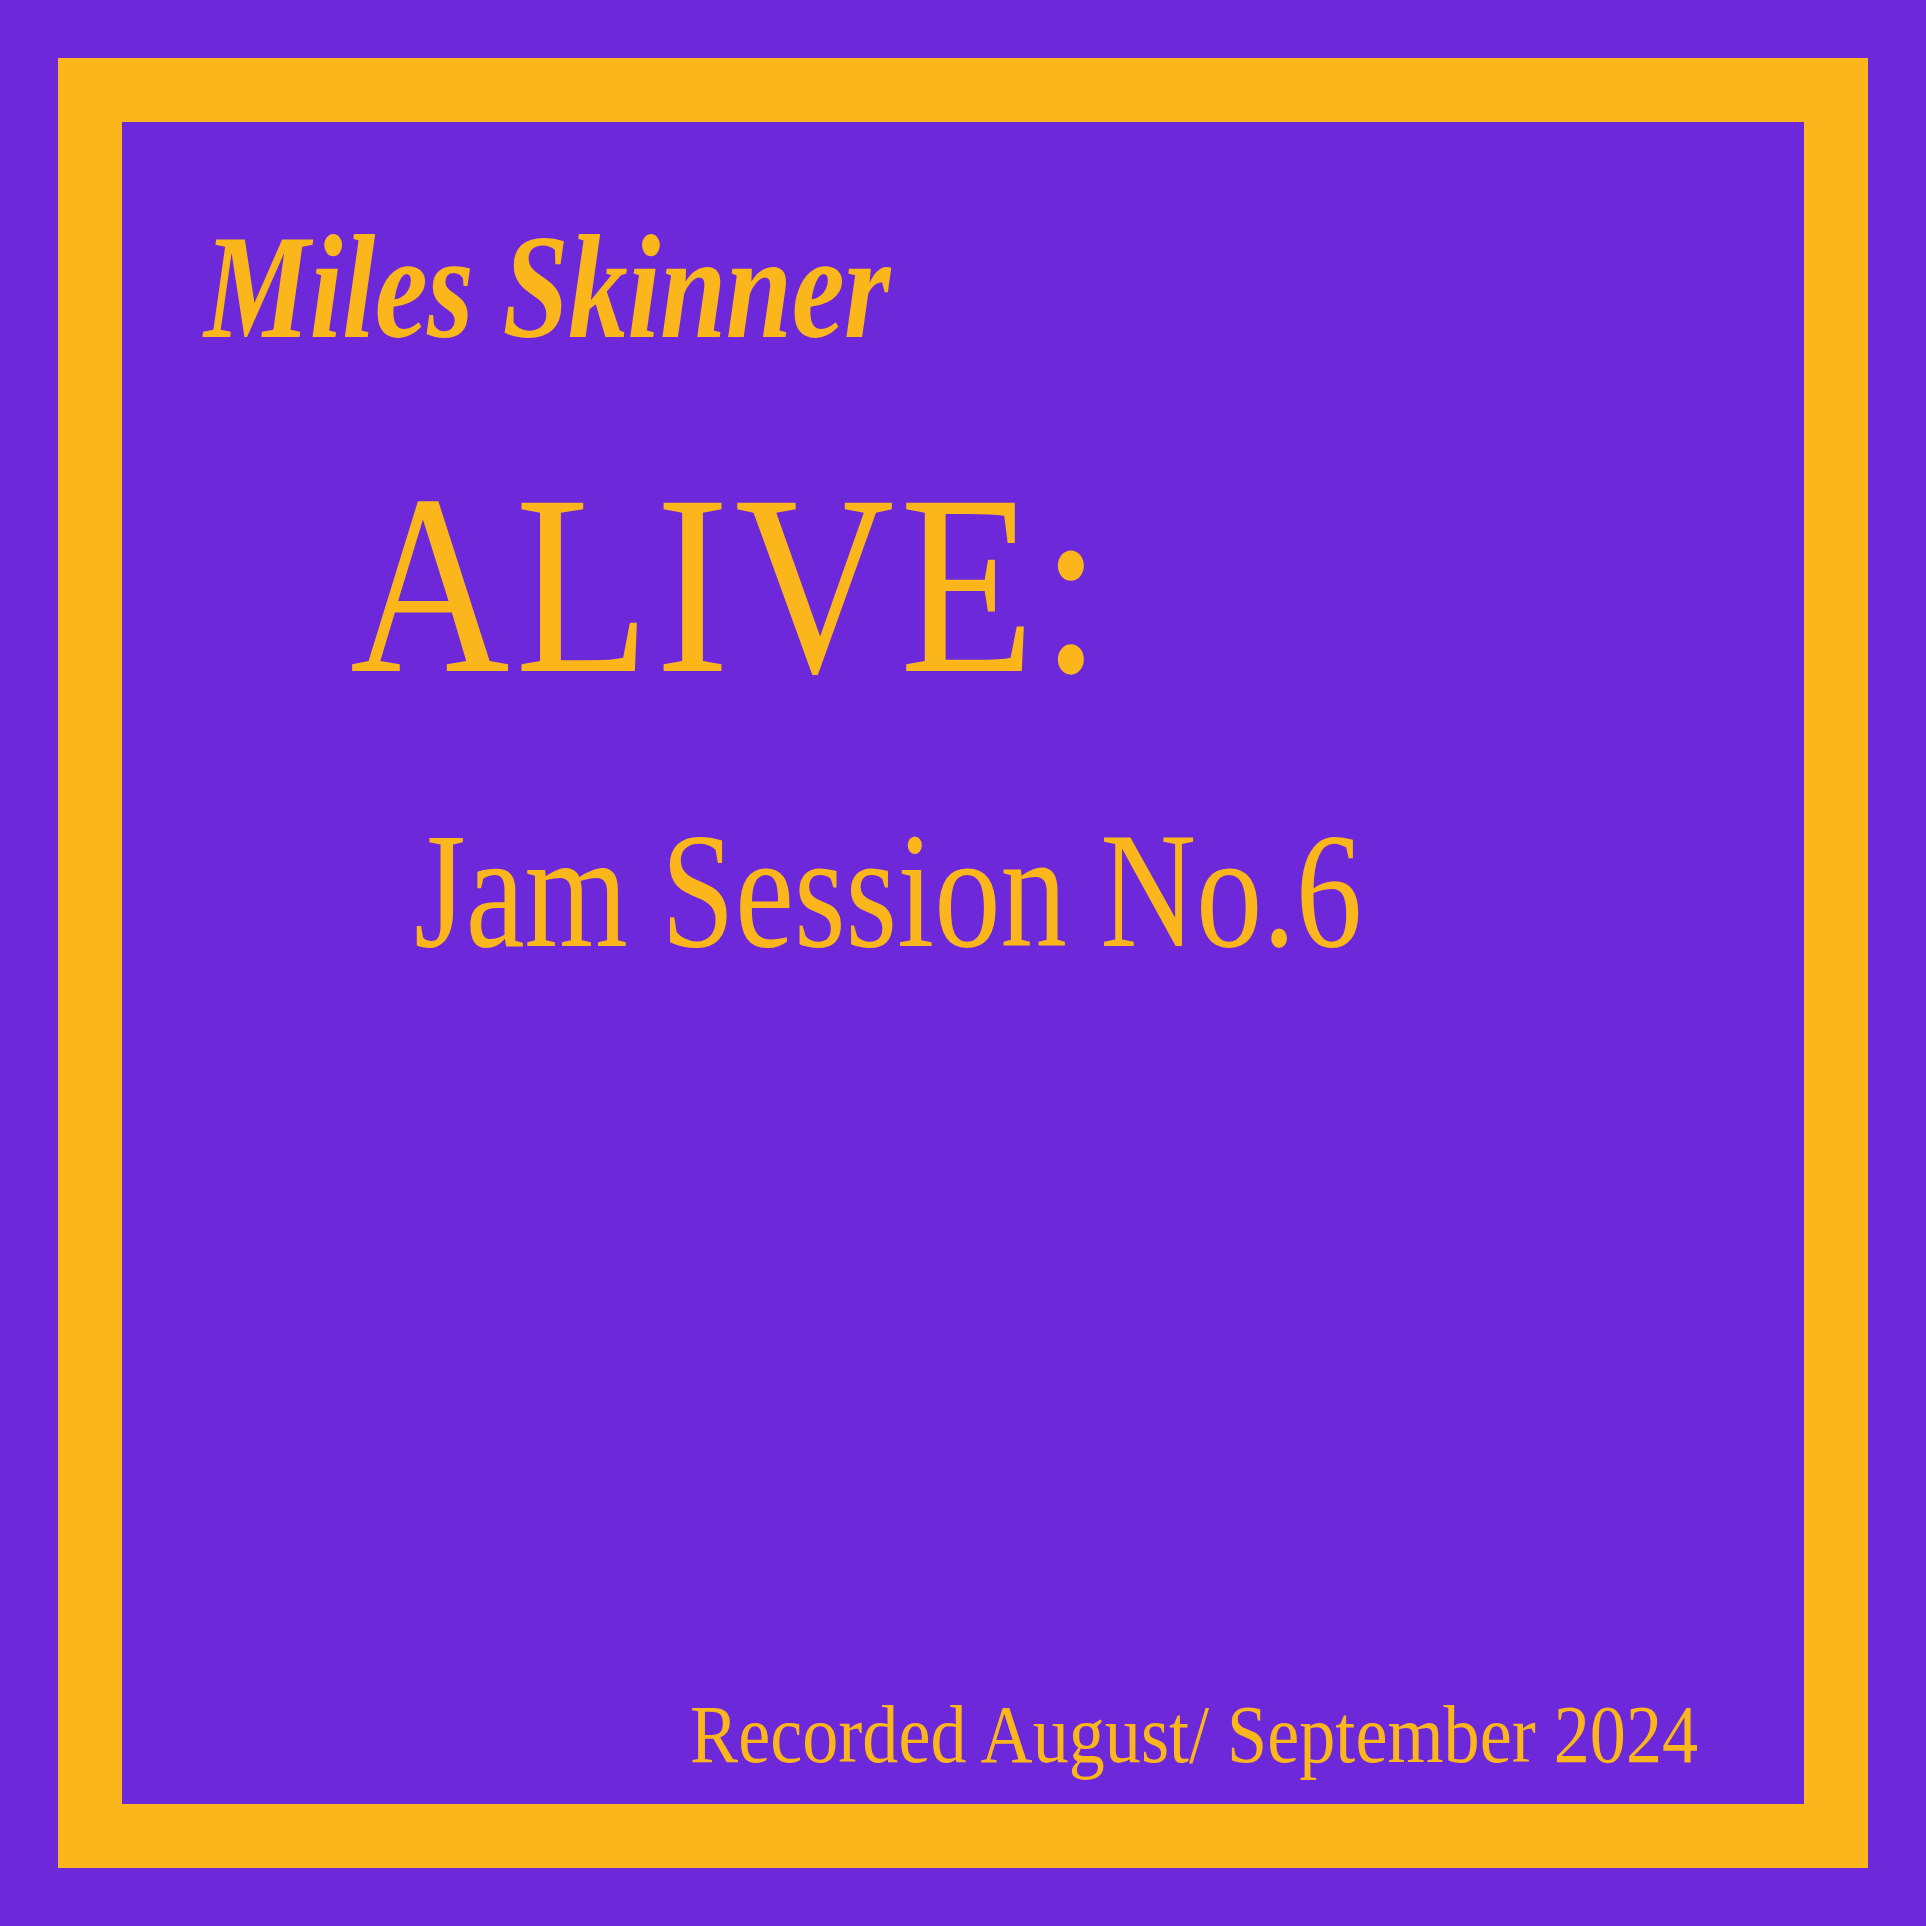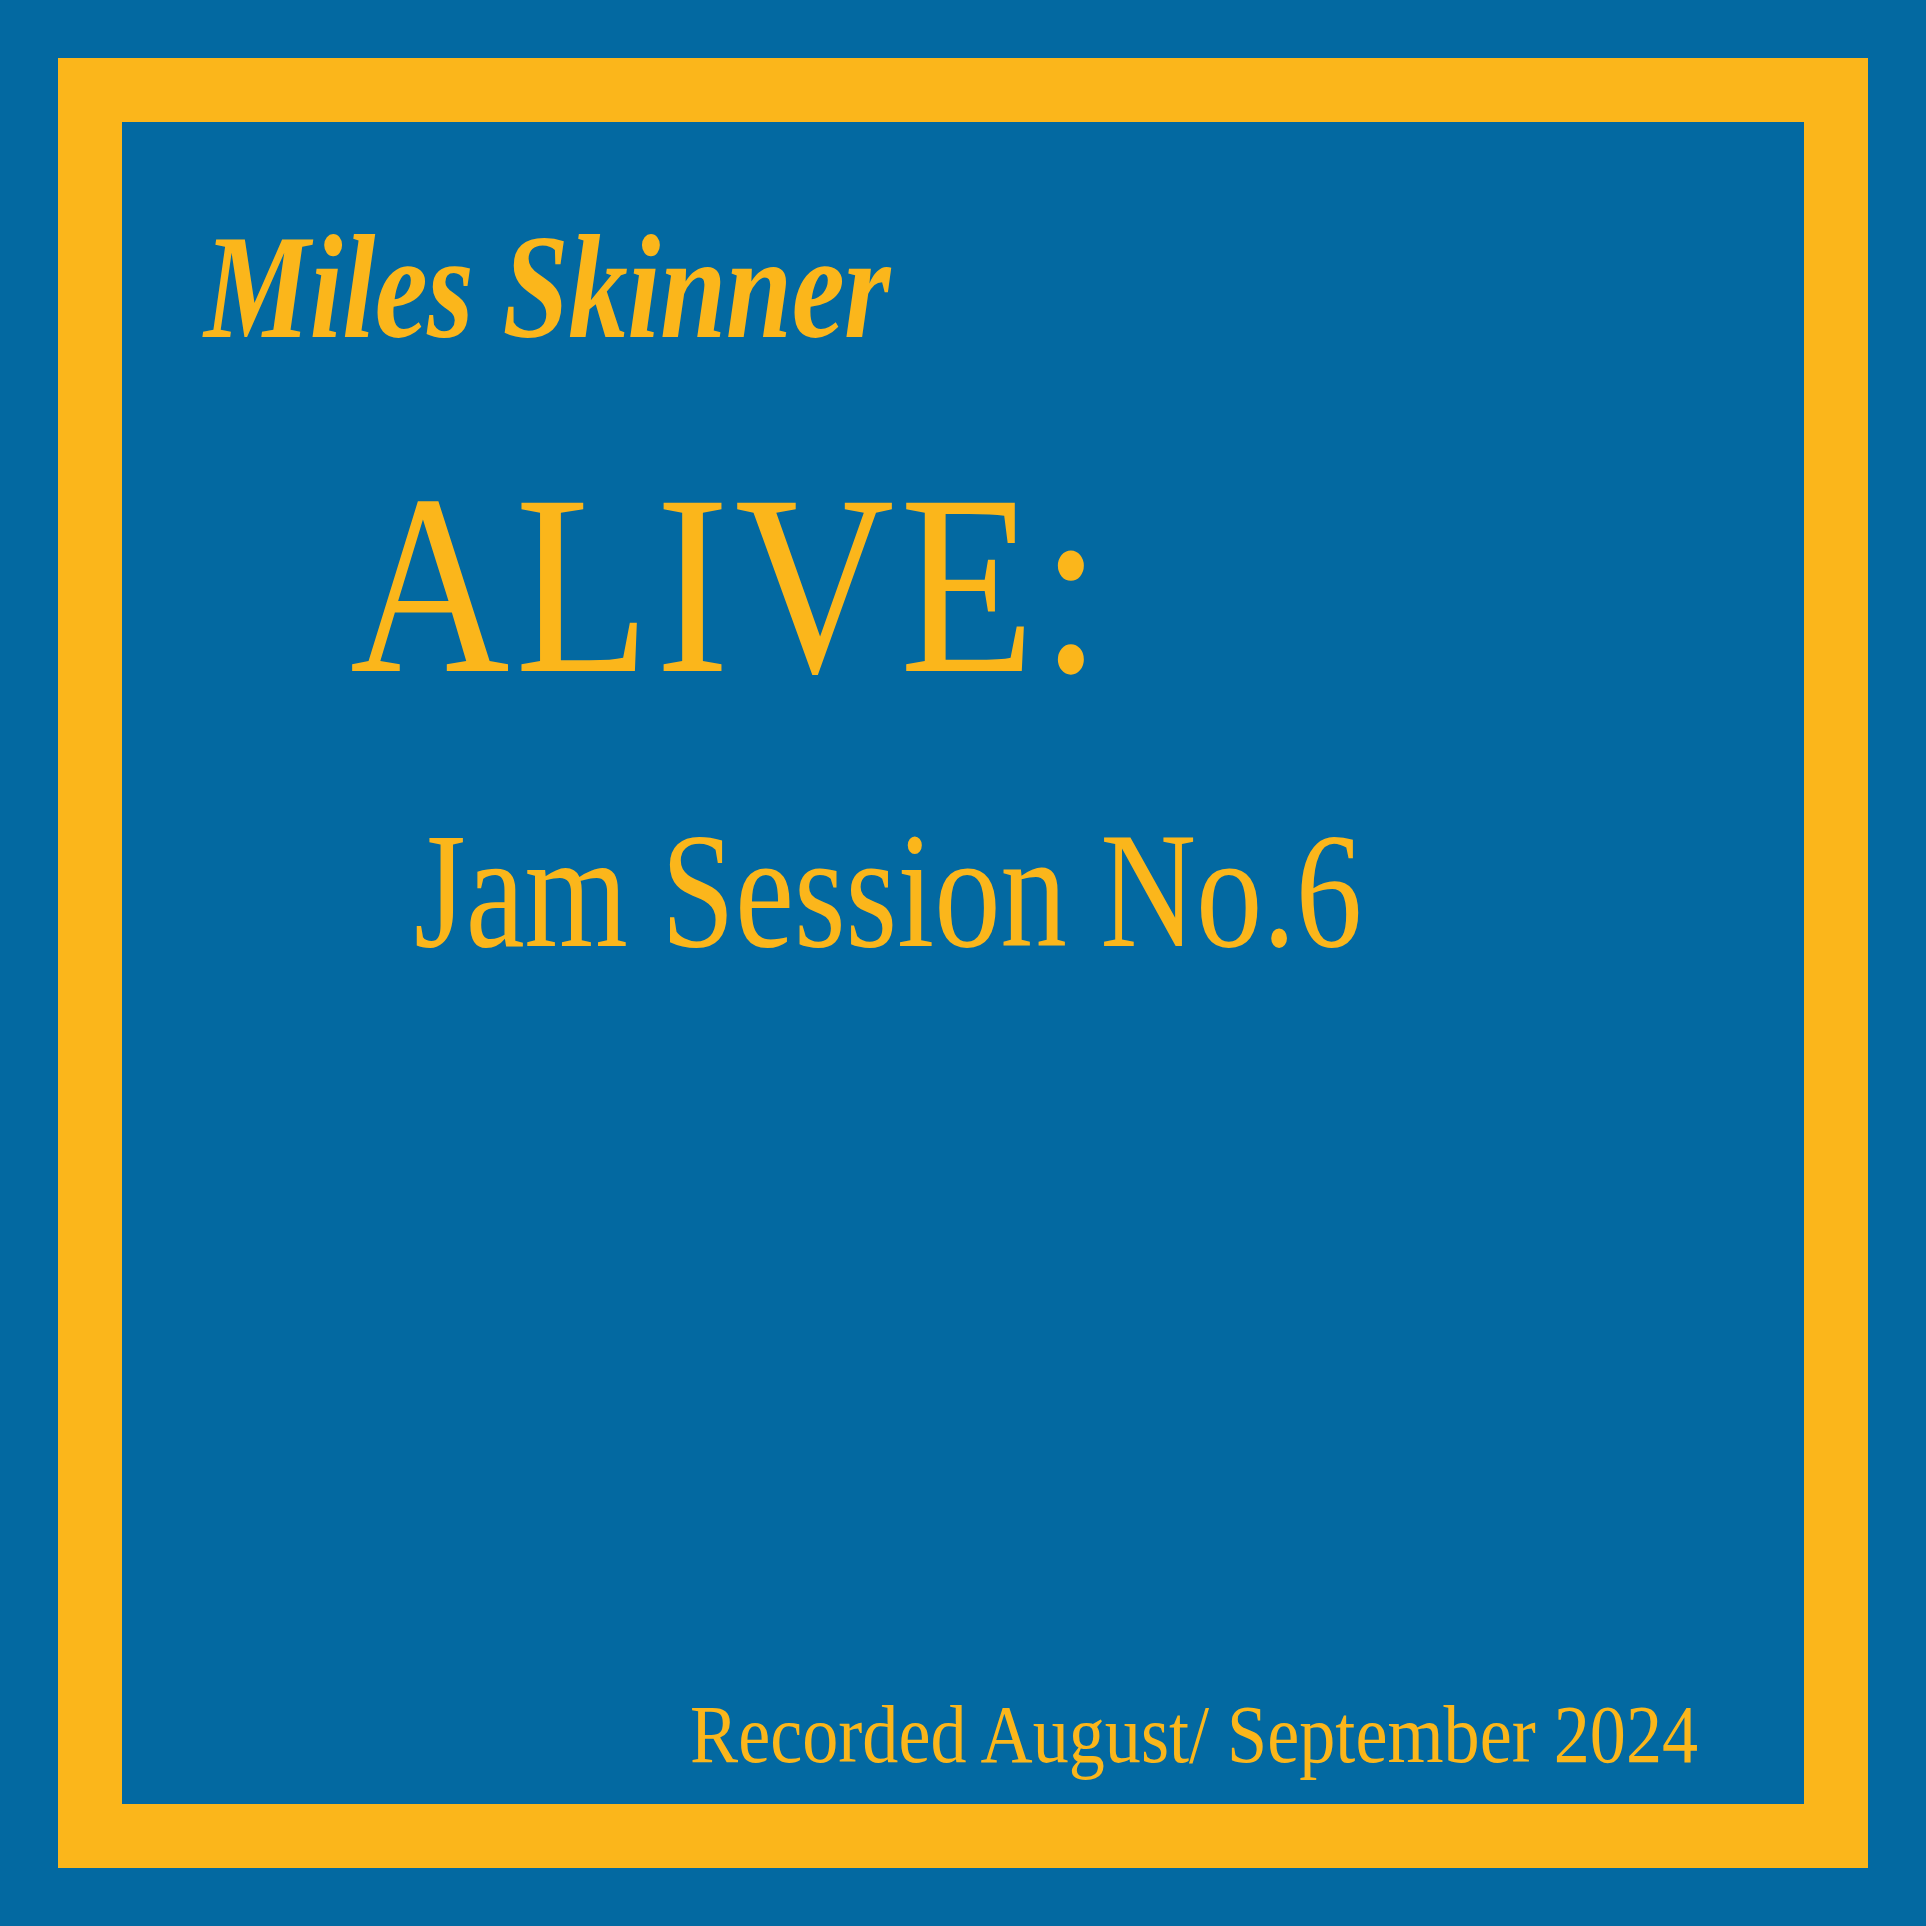--- a/index.html
+++ b/index.html
@@ -79,21 +79,21 @@
     bottom: 28px;           
     font-size: 82px;
     font-weight: 400;
     letter-spacing: 0px;
     transform: scaleX(0.88);
   }
 </style>
 </head>
 <body>
 
-<div id="cover" style="--bg: #587766; --accent: #FBB61B; background: #0369a1;">
+<div id="cover" style="--bg: #587766; --accent: #FBB61B; background: #6d28d9;">
 
   <div id="frame" style="border-color: rgb(251, 182, 27);"></div>
 
   <div id="plate">
 
     <div class="line" id="artist" style="color: rgb(251, 182, 27);">Miles Skinner</div>
 
     <div class="line" id="title" style="color: rgb(251, 182, 27);">ALIVE:</div>
 
     <div class="line" id="subtitle" style="color: rgb(251, 182, 27);">Jam Session No.6</div>

